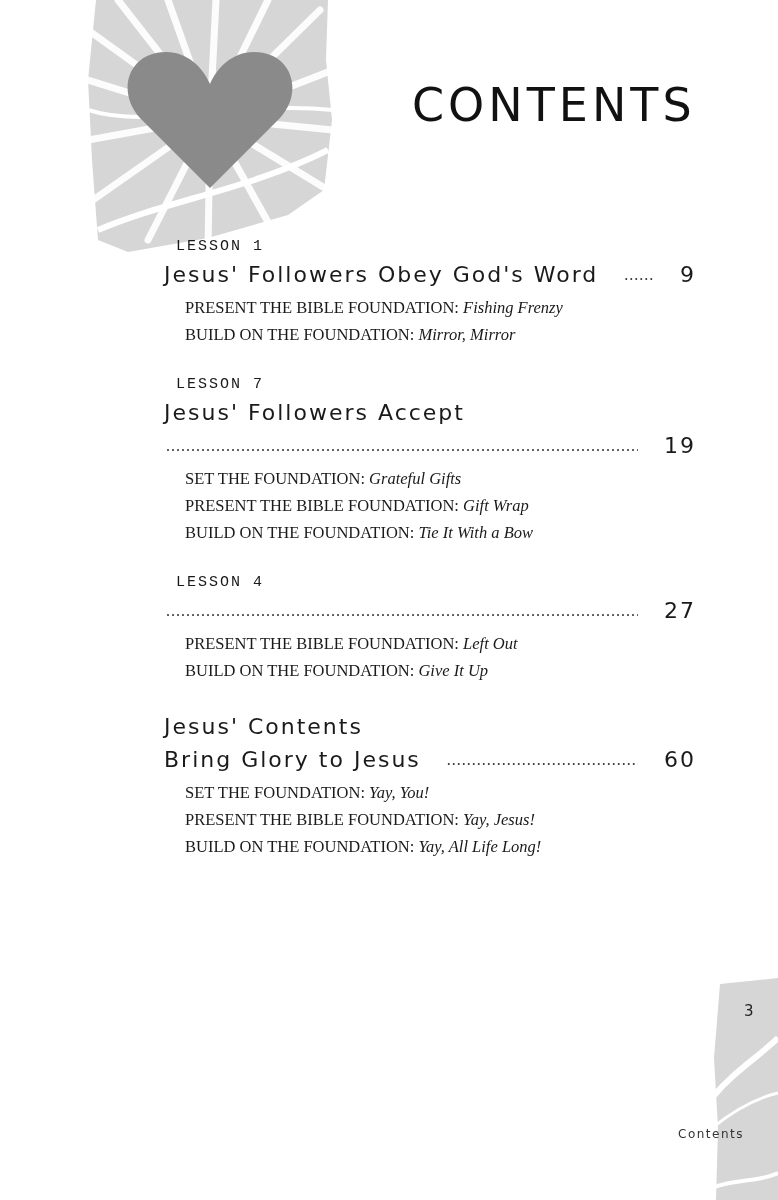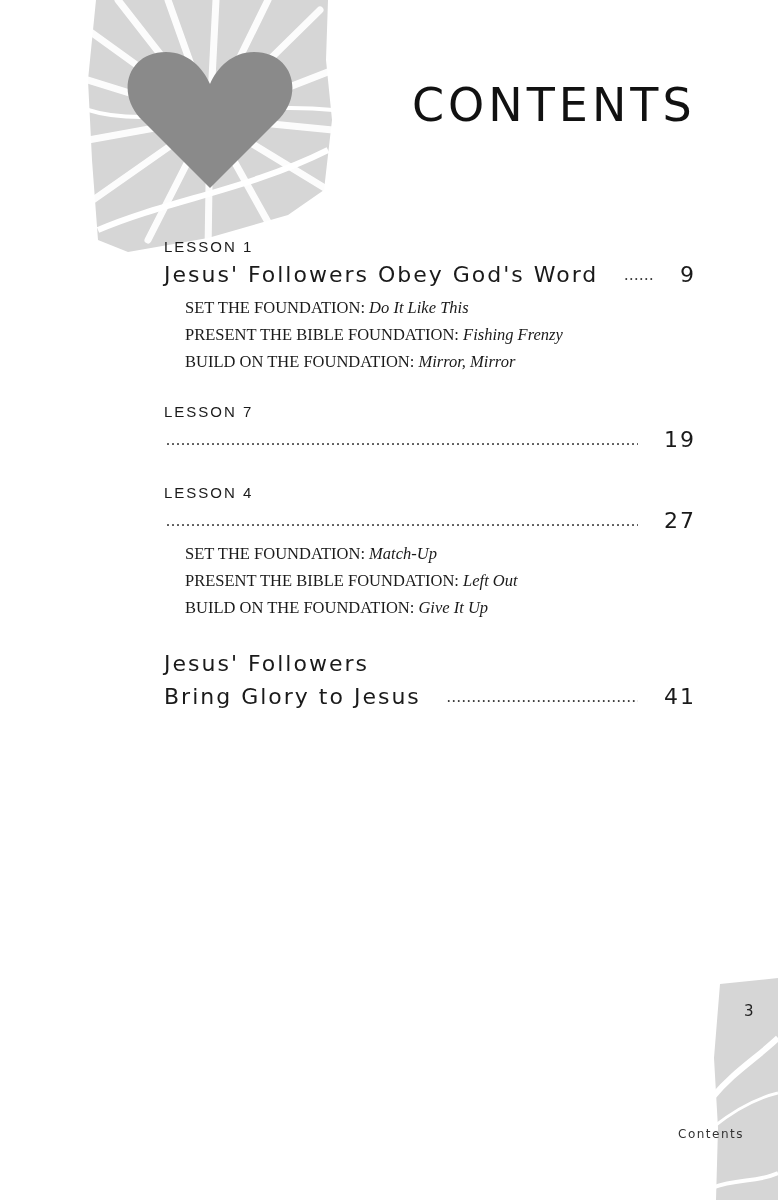--- a/index.html
+++ b/index.html
@@ -1,21 +1,21 @@
 <!DOCTYPE html>
 <html><head>
 <meta charset="utf-8">
 <style>
   html, body { margin:0; padding:0; }
   body { width:778px; height:1200px; background:#ffffff; position:relative; overflow:hidden; color:#1a1a1a; }
   .art { position:absolute; left:88px; top:0; width:245px; height:252px; }
   .title { position:absolute; left:412px; top:78px; font-family:"DejaVu Sans", sans-serif; font-size:46px; letter-spacing:4px; font-weight:normal; color:#111; }
   .toc { position:absolute; left:164px; top:236px; width:532px; }
   .lesson { margin-bottom:26px; }
-  .lesson-label { font-family:Liberation Sans, sans-serif; font-size:15px; letter-spacing:2px; height:22px; line-height:22px; }
+  .lesson-label { font-family:Liberation Mono, monospace; font-size:15px; letter-spacing:2px; height:22px; line-height:22px;margin-left:12px; }
   .heading { font-family:"DejaVu Sans", sans-serif; font-size:22px; letter-spacing:2px; line-height:33px; }
   .heading-row { display:flex; align-items:center;gap:24px; }
   .heading-row .txt { white-space:nowrap; }
   .dots { flex:1; overflow:hidden; white-space:nowrap; font-family:"Liberation Serif", serif; font-size:16px; letter-spacing:1px; margin:0 2px; color:#333; }
   .dots::after { content:"........................................................................................................................"; }
   .page { white-space:nowrap; }
   .subs { margin-left:21px; margin-top:3px; }
   .sub { font-family:"Liberation Serif", serif; font-size:16.5px; line-height:27px; }
   .sub i { font-style:italic; }
   .tab { position:absolute; right:0; top:978px; width:66px; height:222px; }
@@ -56,53 +56,62 @@
 <div class="toc">
 
   <div class="lesson">
     <div class="lesson-label">LESSON 1</div>
     <div class="heading heading-row">
       <span class="txt">Jesus' Followers Obey God's Word</span>
       <span class="dots"></span>
       <span class="page">9</span>
     </div>
     <div class="subs">
-      <div class="sub"><span>SET THE FOUNDATION:</span> <i>Do It Like This</i></div>
       <div class="sub"><span>PRESENT THE BIBLE FOUNDATION:</span> <i>Fishing Frenzy</i></div>
       <div class="sub"><span>BUILD ON THE FOUNDATION:</span> <i>Mirror, Mirror</i></div>
     </div>
   </div>
 
   <div class="lesson">
     <div class="lesson-label">LESSON 7</div>
+    <div class="heading">Jesus' Followers Accept</div>
     <div class="heading heading-row">
       <span class="dots"></span>
       <span class="page">19</span>
+    </div>
+    <div class="subs">
+      <div class="sub"><span>SET THE FOUNDATION:</span> <i>Grateful Gifts</i></div>
+      <div class="sub"><span>PRESENT THE BIBLE FOUNDATION:</span> <i>Gift Wrap</i></div>
+      <div class="sub"><span>BUILD ON THE FOUNDATION:</span> <i>Tie It With a Bow</i></div>
     </div>
   </div>
 
   <div class="lesson">
     <div class="lesson-label">LESSON 4</div>
     <div class="heading heading-row">
       <span class="dots"></span>
       <span class="page">27</span>
     </div>
     <div class="subs">
-      <div class="sub"><span>SET THE FOUNDATION:</span> <i>Match-Up</i></div>
       <div class="sub"><span>PRESENT THE BIBLE FOUNDATION:</span> <i>Left Out</i></div>
       <div class="sub"><span>BUILD ON THE FOUNDATION:</span> <i>Give It Up</i></div>
     </div>
   </div>
 
   <div class="lesson">
-    <div class="heading">Jesus' Followers</div>
+    <div class="heading">Jesus' Contents</div>
     <div class="heading heading-row">
       <span class="txt">Bring Glory to Jesus</span>
       <span class="dots"></span>
-      <span class="page">41</span>
+      <span class="page">60</span>
+    </div>
+    <div class="subs">
+      <div class="sub"><span>SET THE FOUNDATION:</span> <i>Yay, You!</i></div>
+      <div class="sub"><span>PRESENT THE BIBLE FOUNDATION:</span> <i>Yay, Jesus!</i></div>
+      <div class="sub"><span>BUILD ON THE FOUNDATION:</span> <i>Yay, All Life Long!</i></div>
     </div>
   </div>
 </div>
 
 <div class="tab">
   <svg width="66" height="222" viewBox="0 0 66 222">
     <path d="M8 6 L66 0 L66 222 L4 222 L6 150 L2 80 Z" fill="#d6d6d6"></path>
     <path d="M0 120 C 20 95, 45 80, 66 60" stroke="#fff" stroke-width="6" fill="none"></path>
     <path d="M0 150 C 25 130, 45 120, 66 115" stroke="#fff" stroke-width="3" fill="none"></path>
     <path d="M0 210 C 25 200, 45 205, 66 195" stroke="#fff" stroke-width="4" fill="none"></path>

